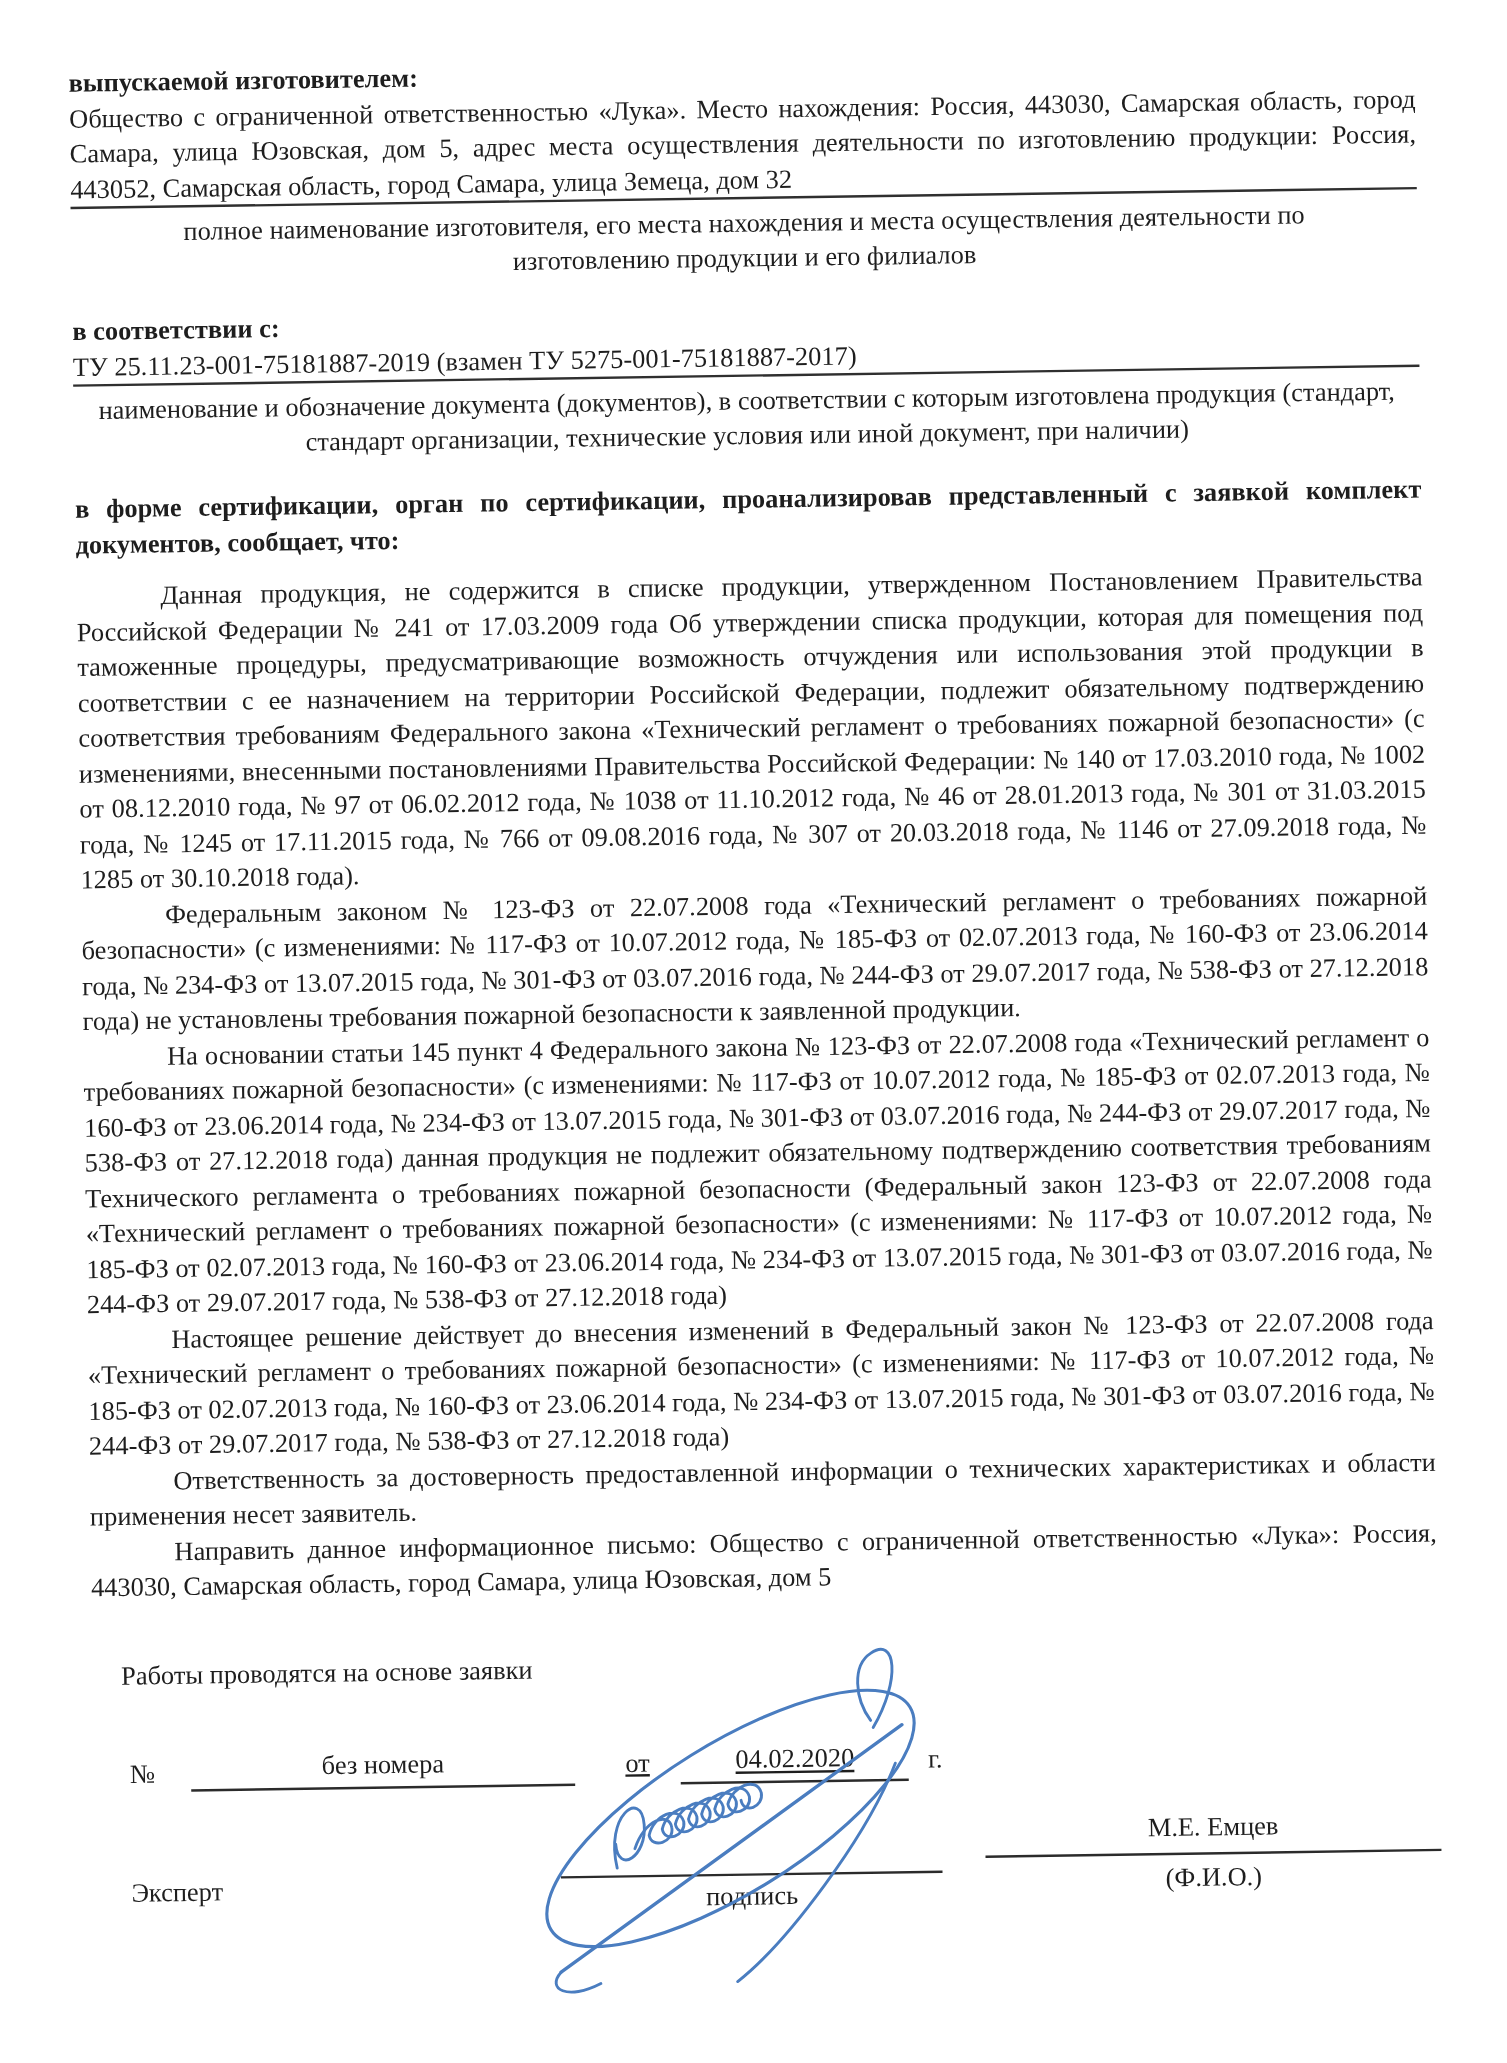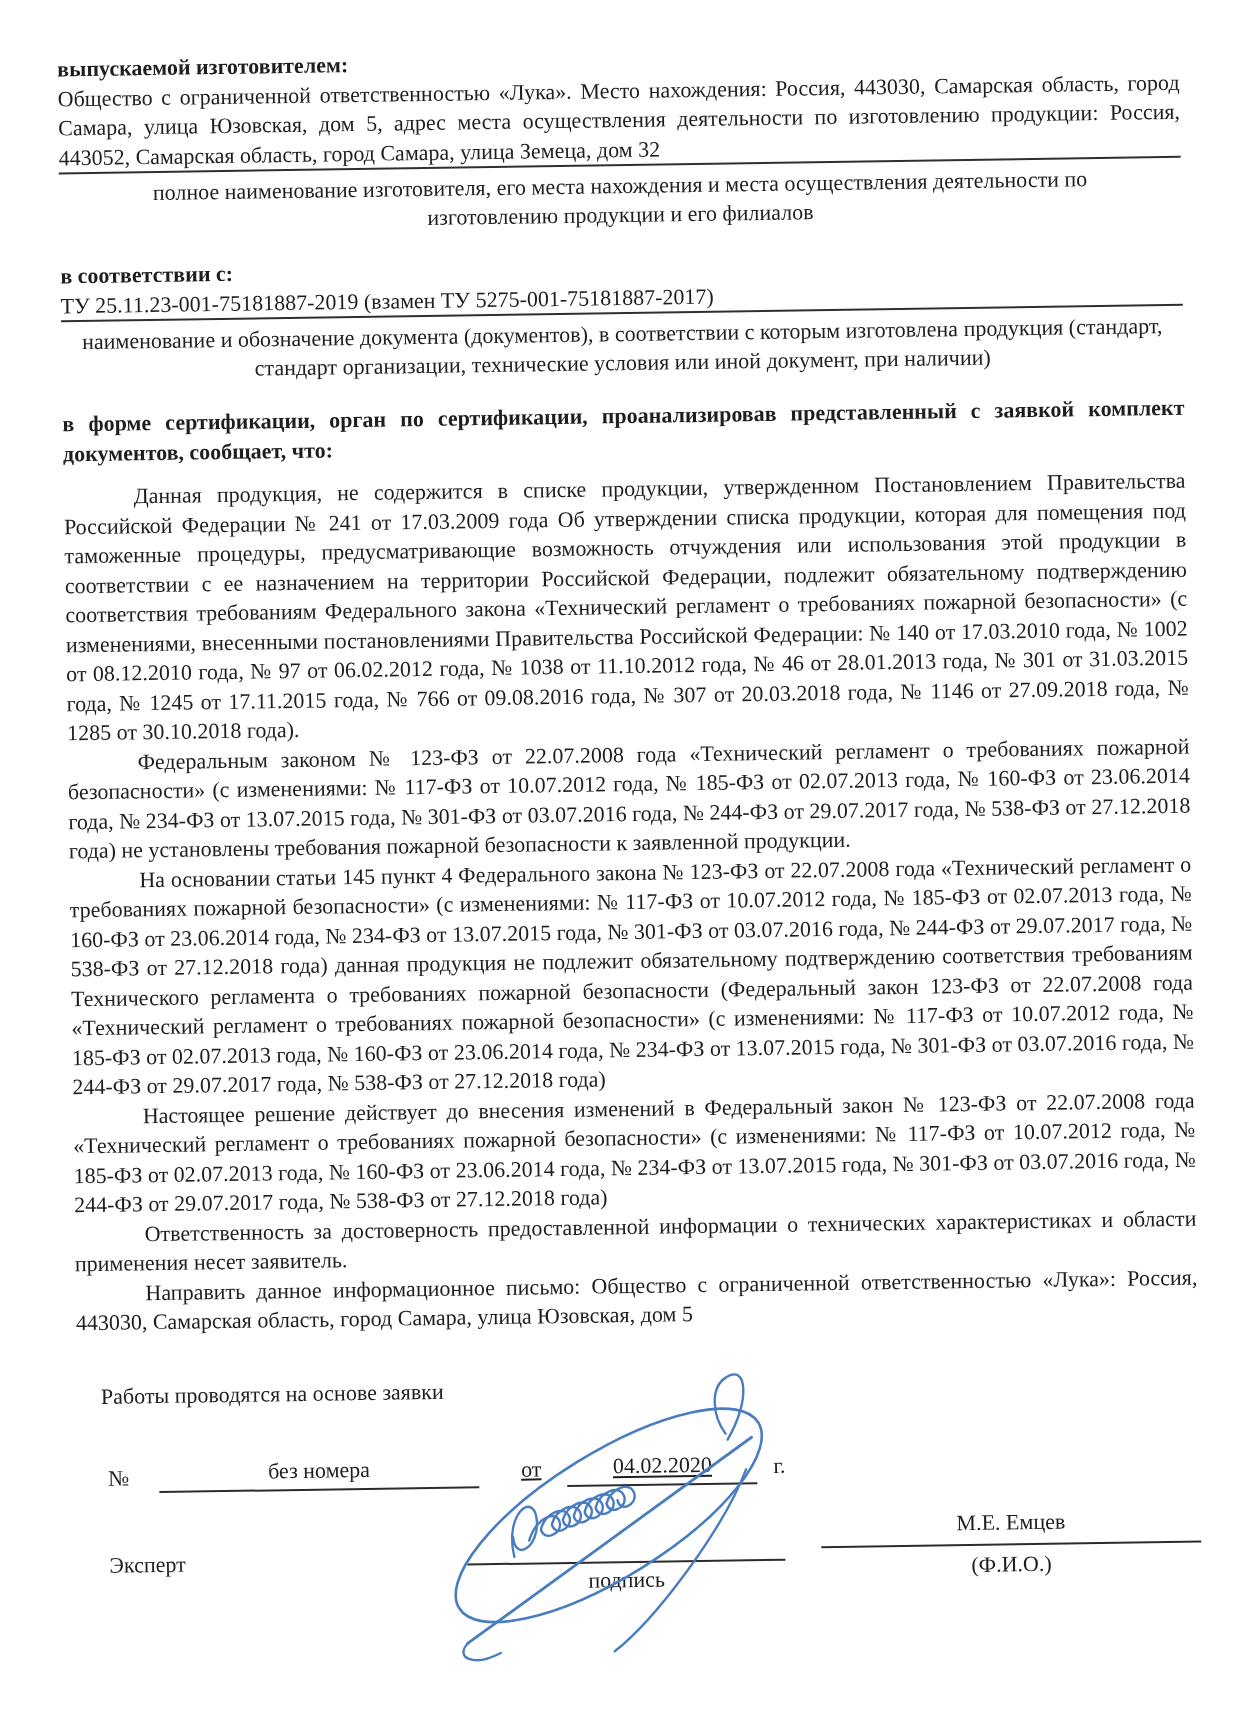--- a/index.html
+++ b/index.html
@@ -29,21 +29,21 @@
   
   .footer{position:relative;height:250px;margin-top:48px;}
   .num-row{position:absolute;left:30px;top:0;display:flex;align-items:flex-end;}
   .num-sign{padding-right:30px;}
   .field{border-bottom:2px solid #2b2b2b;text-align:center;padding:0 10px 3px 10px;}
   .fld-number{width:300px;}
   .fld-from{padding:0 26px 3px 42px;text-decoration:underline;}
   .fld-date{width:170px;}
   .fld-date span{text-decoration:underline;text-underline-offset:3px;}
   .fld-year{padding:0 0 3px 16px;}
-  .expert-label{position:absolute;left:30px;top:92px;}
+  .expert-label{position:absolute;left:30px;top:104px;}
   .sig-field{position:absolute;left:388px;top:70px;width:318px;height:40px;border-bottom:2px solid #2b2b2b;}
   .sig-caption{position:absolute;left:388px;top:114px;width:318px;text-align:center;}
   .fio-name{position:absolute;left:742px;top:62px;width:380px;text-align:center;}
   .fio-line{position:absolute;left:742px;top:98px;width:380px;border-bottom:2px solid #2b2b2b;}
   .fio-caption{position:absolute;left:742px;top:104px;width:380px;text-align:center;}
   .signature-svg{position:absolute;left:332px;top:-108px;width:392px;height:336px;z-index:2;pointer-events:none;}
 </style>
 </head>
 <body>
 

